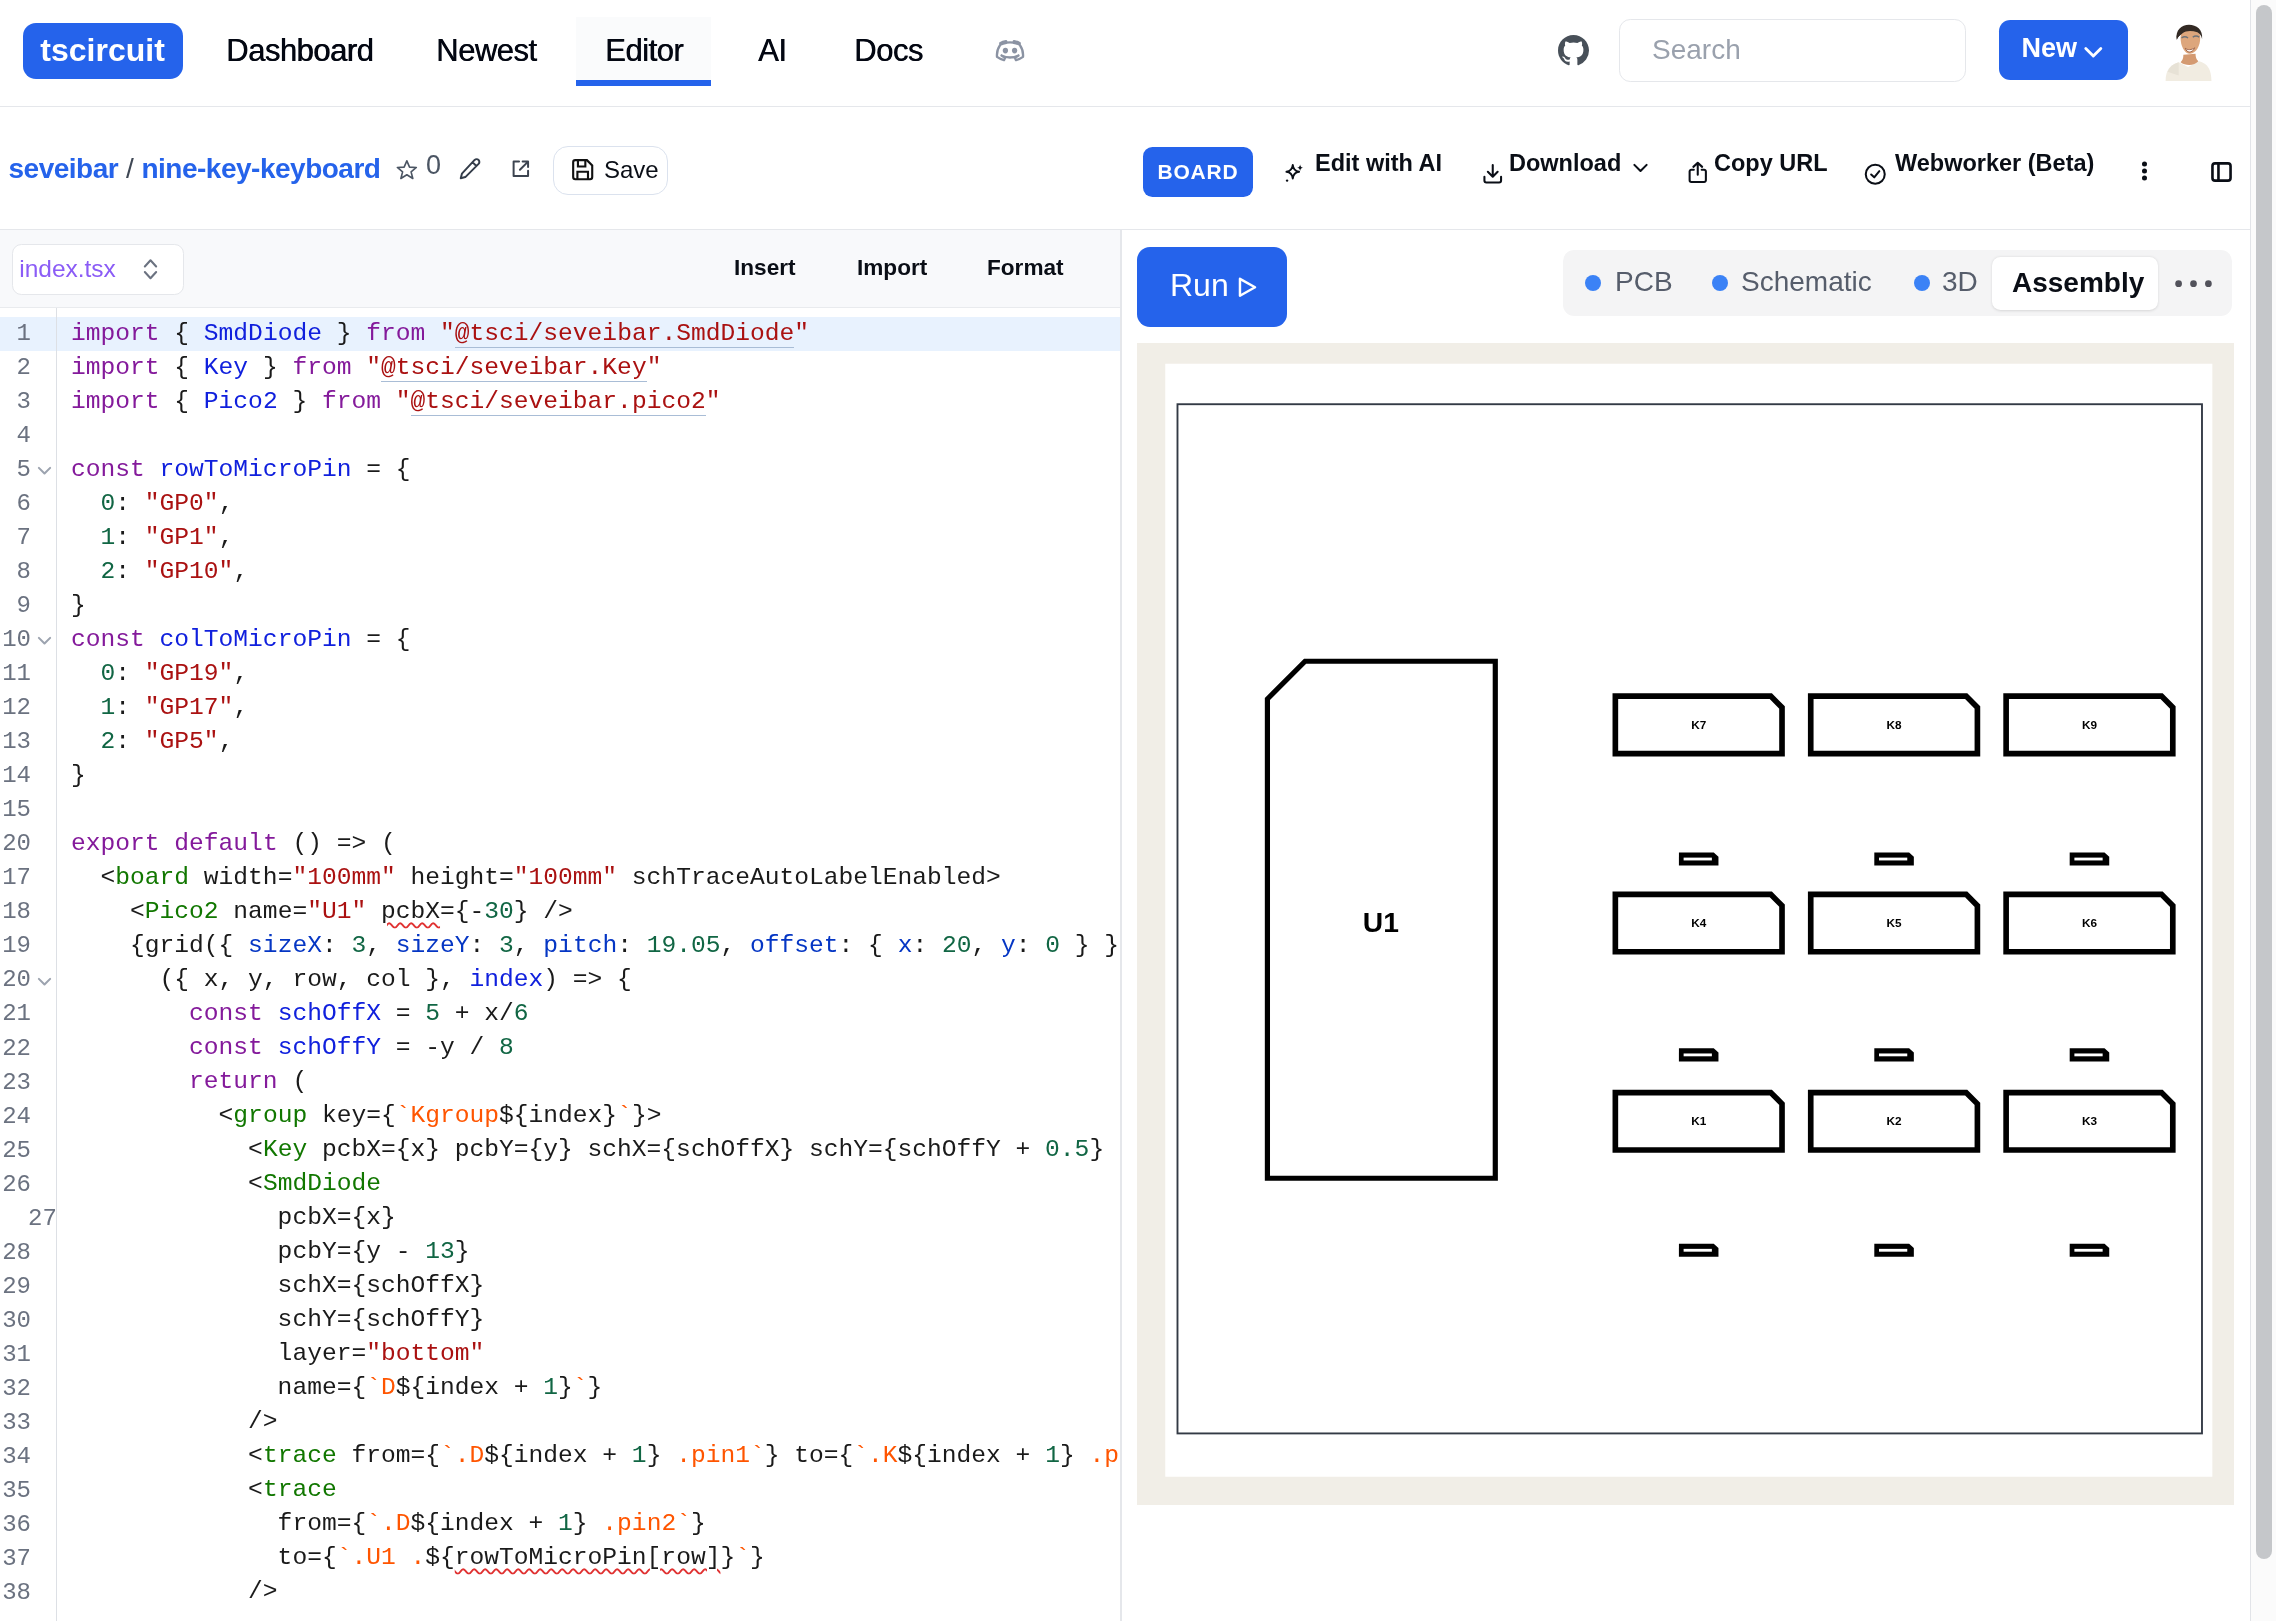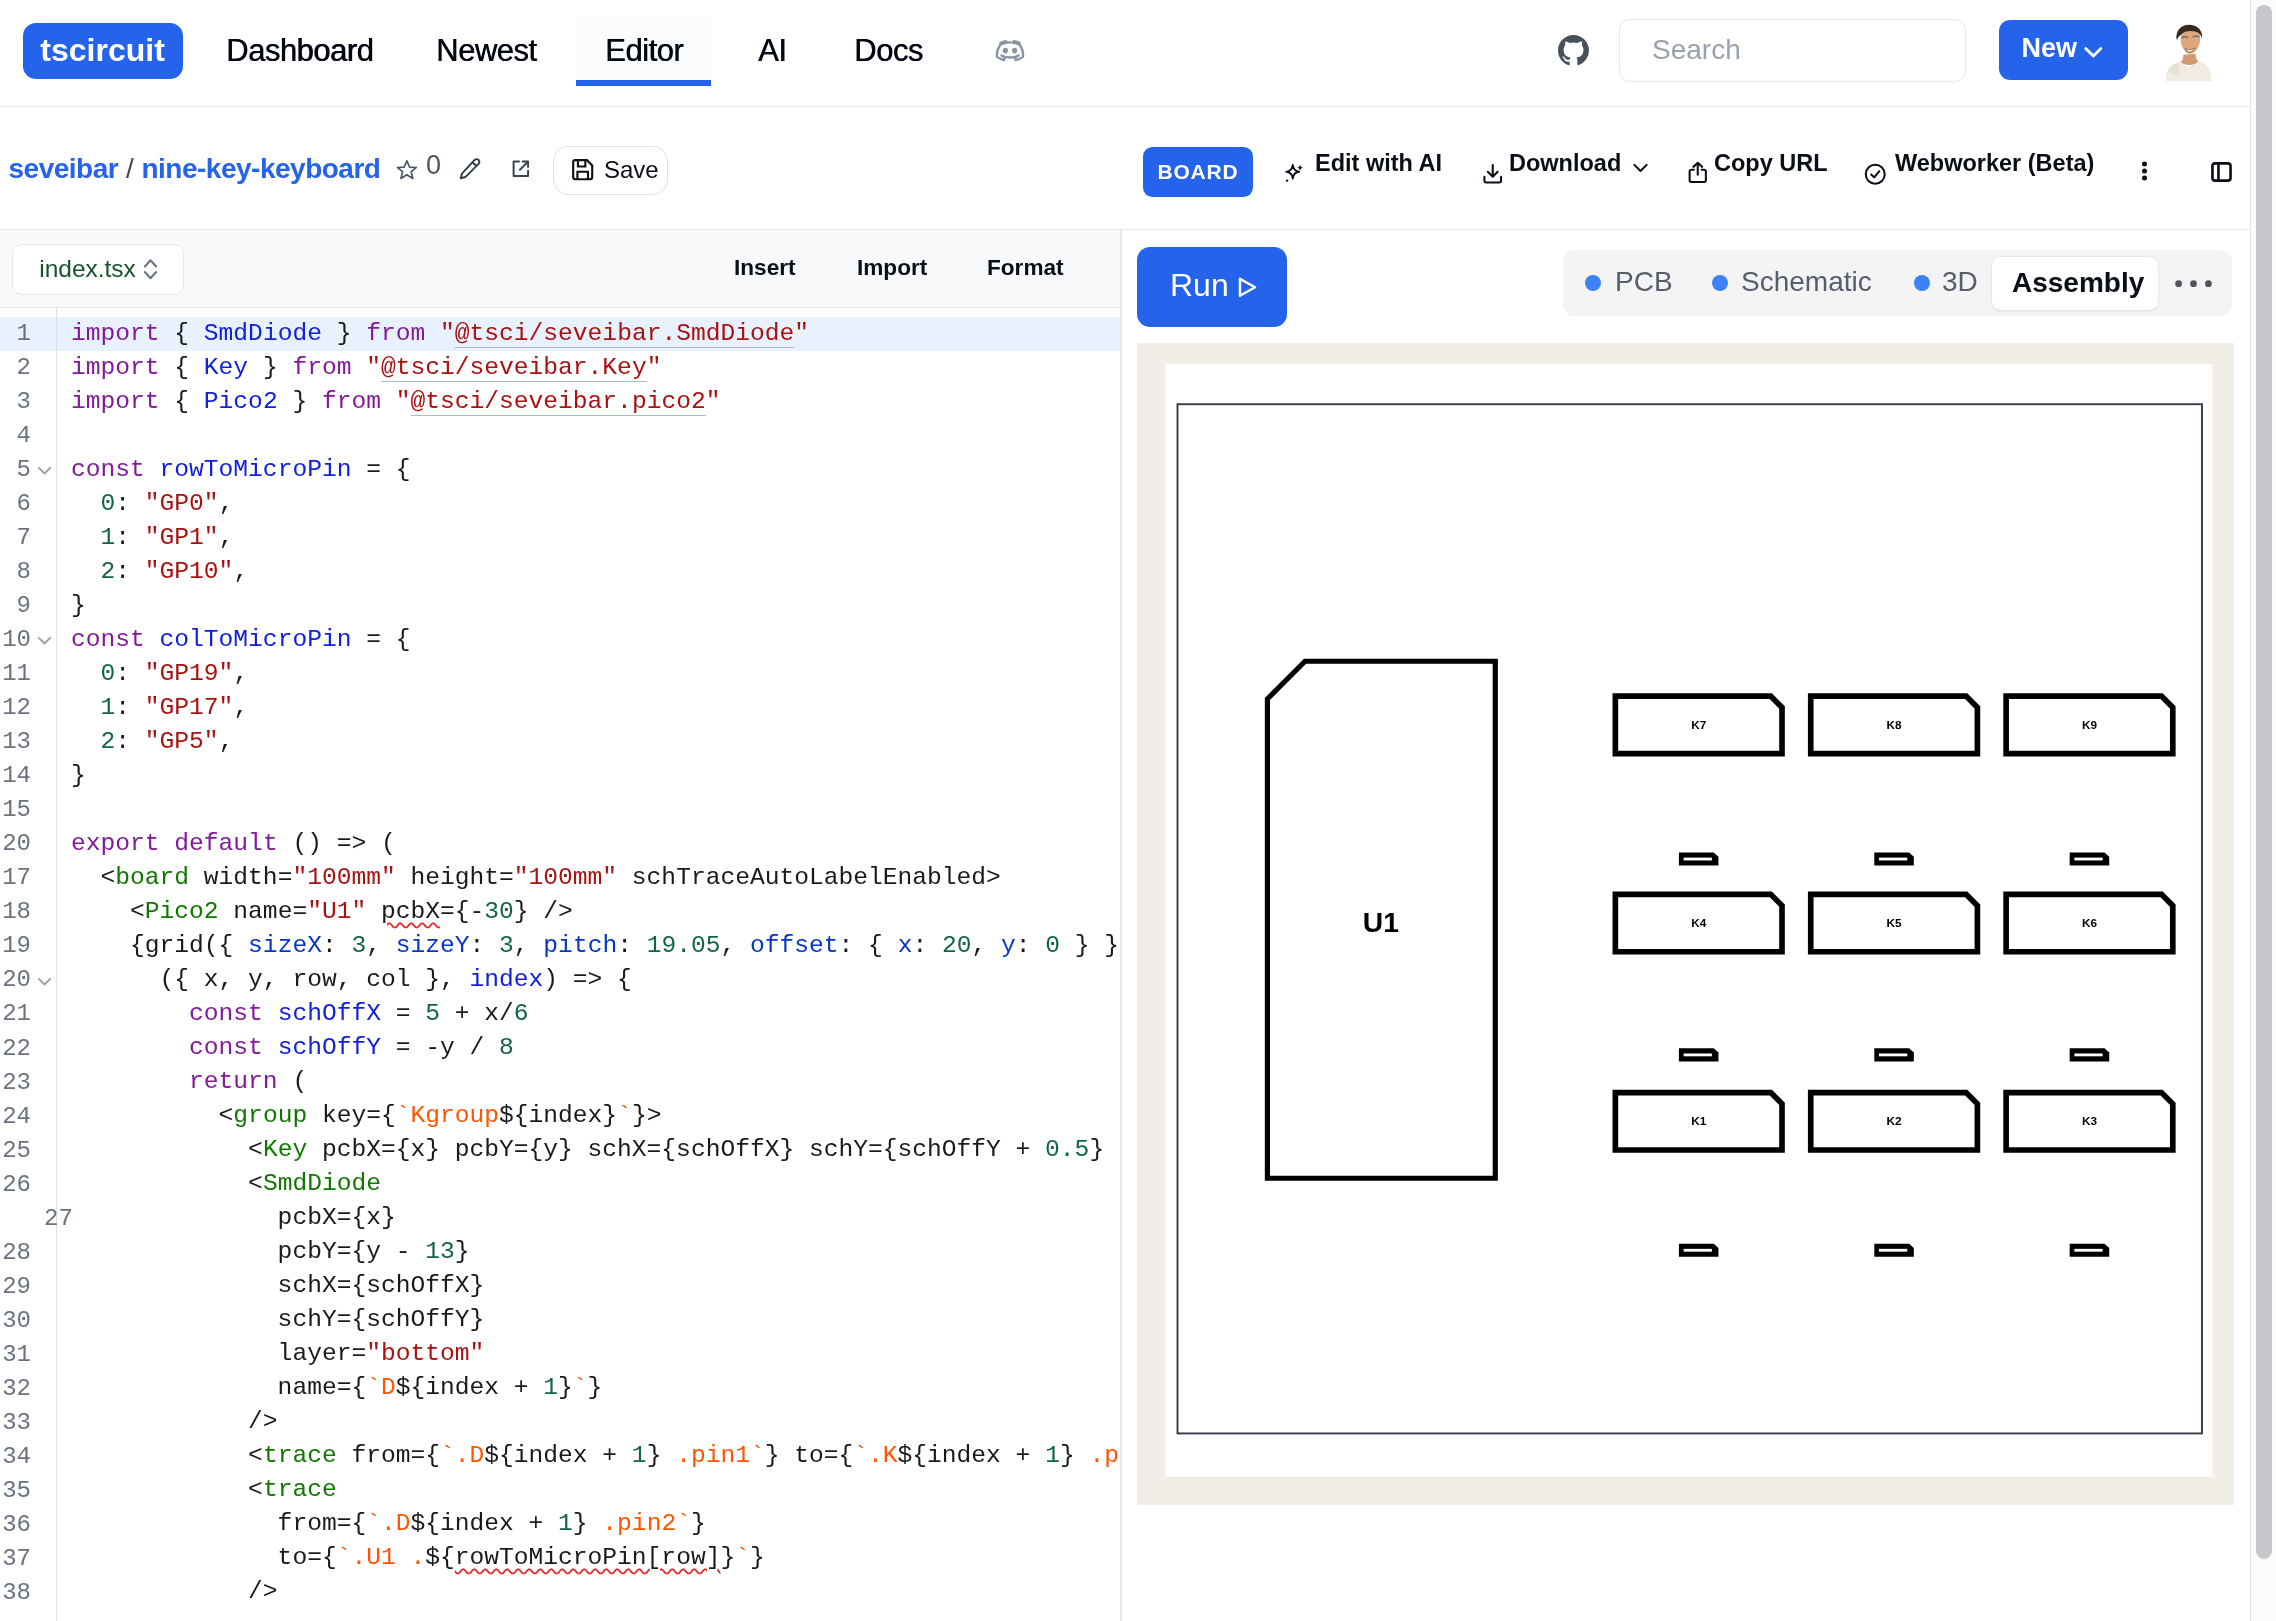--- a/index.html
+++ b/index.html
@@ -18,21 +18,21 @@
 
 #bar2 { position:absolute; left:0; top:109px; width:2277px; height:121px; background:#fff; border-bottom:1.9px solid #e5e7eb; }
 .crumb { font-size:28px; font-weight:700; color:#2563eb; letter-spacing:-0.5px; }
 #crumbs { position:absolute; left:8.5px; top:44px; font-size:28px; color:#3f4754; }
 #savebtn { position:absolute; left:553px; top:37px; width:115px; height:49px; border:1.9px solid #dbe2ee; border-radius:15px; background:#fff; }
 #boardbtn { position:absolute; left:1143px; top:38px; width:110px; height:50px; background:#2563eb; border-radius:9.4px; color:#fff; font-size:21px; font-weight:700; letter-spacing:0.8px; text-align:center; line-height:50px; }
 .act { position:absolute; top:41px; font-size:23.5px; font-weight:600; color:#0a0e16; }
 
 #toolbar { position:absolute; left:0; top:230px; width:1120px; height:78px; background:#f8f9fb; border-bottom:1.9px solid #e9ebee; }
 #filechip { position:absolute; left:12.2px; top:14px; width:172px; height:51px; background:#fff; border:1.9px solid #e5e7eb; border-radius:9.4px; }
-#filechip span { position:absolute; left:26px; top:10.4px; font-size:24.5px; color:#14532d; }
+#filechip span { position:absolute; left:6px; top:10.4px; font-size:24.5px; color:#8b5cf6; }
 .tbtxt { position:absolute; top:24.5px; font-size:22.6px; font-weight:600; color:#0a0e16; }
 #codearea { position:absolute; left:0; top:308px; width:1120px; height:1314px; background:#fff; overflow:hidden; }
 #activeline { position:absolute; left:0; top:8.5px; width:1120px; height:34px; background:#e8f2fe; }
 #gutterline { position:absolute; left:56px; top:0; width:0.9px; height:1314px; background:#dde0e5; }
 .lnum { position:absolute; width:31px; height:34px; line-height:34px; text-align:right; font-family:"Liberation Mono", monospace; font-size:24px; color:#6b7280; }
 #code { position:absolute; left:71px; top:8.5px; font-family:"Liberation Mono", monospace; font-size:24.6px; line-height:34px; color:#1a1a1a; white-space:pre; }
 #code .k { color:#841a9b; }
 #code .d { color:#1020dd; }
 #code .p { color:#0536c4; }
 #code .n { color:#116644; }
@@ -203,21 +203,21 @@
       <div class="lnum" style="left:0;top:553px;">17</div>
       <div class="lnum" style="left:0;top:587px;">18</div>
       <div class="lnum" style="left:0;top:621px;">19</div>
       <div class="lnum" style="left:0;top:655px;">20</div>
       <div class="lnum" style="left:0;top:689px;">21</div>
       <div class="lnum" style="left:0;top:724px;">22</div>
       <div class="lnum" style="left:0;top:758px;">23</div>
       <div class="lnum" style="left:0;top:792px;text-align:right;">24</div>
       <div class="lnum" style="left:0;top:826px;">25</div>
       <div class="lnum" style="left:0;top:860px;">26</div>
-      <div class="lnum" style="left:16px;top:894px;padding-left:28px;">27</div>
+      <div class="lnum" style="left:0;top:894px;padding-left:28px;">27</div>
       <div class="lnum" style="left:0;top:928px;">28</div>
       <div class="lnum" style="left:0;top:962px;">29</div>
       <div class="lnum" style="left:0;top:996px;">30</div>
       <div class="lnum" style="left:0;top:1030px;">31</div>
       <div class="lnum" style="left:0;top:1064px;">32</div>
       <div class="lnum" style="left:0;top:1098px;">33</div>
       <div class="lnum" style="left:0;top:1132px;">34</div>
       <div class="lnum" style="left:0;top:1166px;">35</div>
       <div class="lnum" style="left:0;top:1200px;">36</div>
       <div class="lnum" style="left:0;top:1234px;">37</div>

